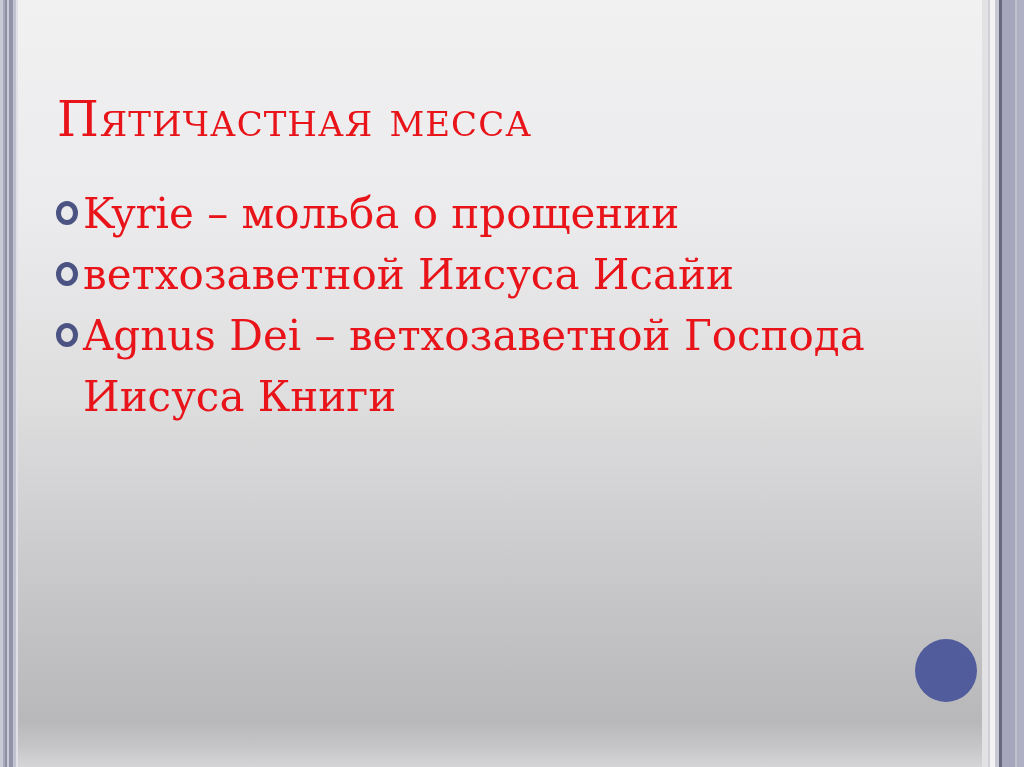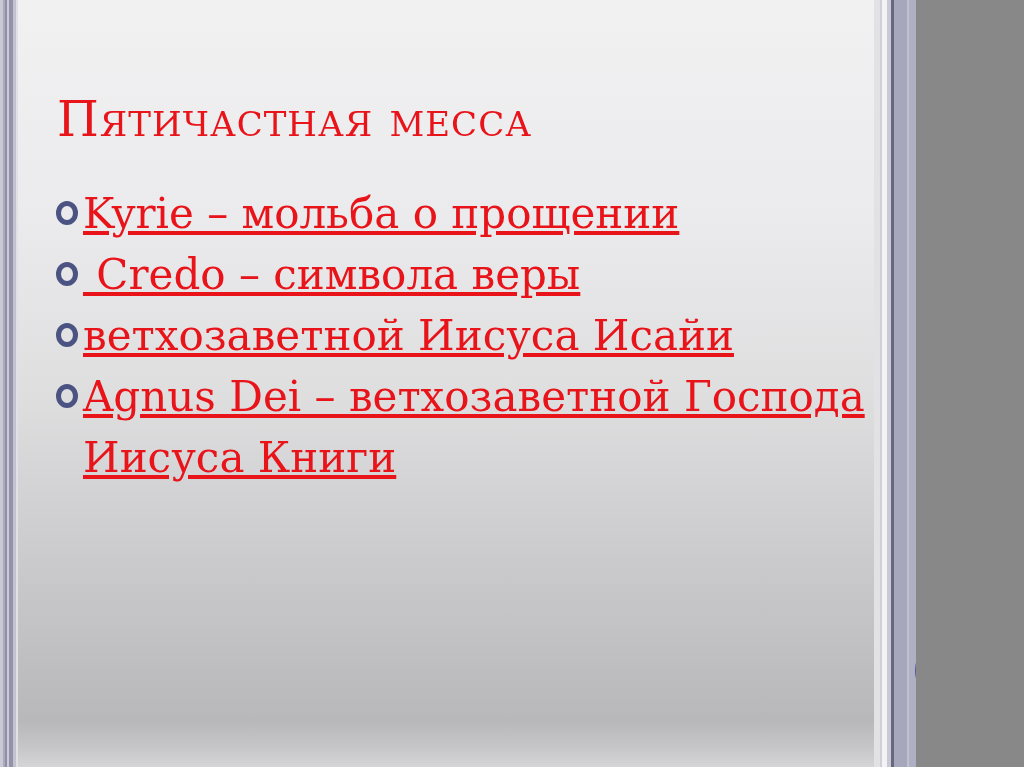--- a/index.html
+++ b/index.html
@@ -1,18 +1,18 @@
 <!DOCTYPE html>
 <html><head>
 <meta charset="utf-8">
 <style>
   html,body{margin:0;padding:0;background:#888;}
   .slide{
     position:relative;
-    width:916px;height:767px;
+    width:1024px;height:767px;
     overflow:hidden;
     background:linear-gradient(180deg,
       #f1f1f2 0%, #ebebed 28%, #dededf 52%,
       #c6c6c9 78%, #b8b8bb 94%, #c4c4c7 97%, #d5d5d7 100%);
     font-family:"DejaVu Serif","Liberation Serif",serif;
   }
   .edge-left{
     position:absolute;left:0;top:0;bottom:0;width:18px;
     background:linear-gradient(90deg,
       #c9c9d6 0px,#c9c9d6 3px,
@@ -40,21 +40,20 @@
     font-size:48px;font-weight:normal;
     font-variant:small-caps;
     letter-spacing:1px;
     line-height:1;
     color:#e8141a;
   }
   .content{
     position:absolute;left:56px;top:183px;width:840px;
     font-size:42px;line-height:61px;
     color:#e8141a;
-    text-decoration:underline;
   }
   .item{position:relative;padding-left:27px;}
   .item .line{white-space:nowrap;}
   .ring{
     position:absolute;left:0;top:18px;
     width:12px;height:14px;
     border:5px solid #4a5382;
     border-radius:50%;
     box-sizing:content-box;
     background:transparent;
@@ -76,24 +75,20 @@
   <h1 class="title">Пятичастная месса</h1>
 
   <div class="content">
 
     <div class="item">
       <span class="ring"></span>
       <div class="line">Kyrie – мольба о прощении</div>
     </div>
 
 
-    <div class="item">
-      <span class="ring"></span>
-      <div class="line">&nbsp;Credo – символа веры</div>
-    </div>
 
     <div class="item">
       <span class="ring"></span>
       <div class="line">ветхозаветной Иисуса Исайи</div>
     </div>
 
     <div class="item">
       <span class="ring"></span>
       <div class="line">Agnus Dei – ветхозаветной Господа</div>
       <div class="line">Иисуса Книги</div>

